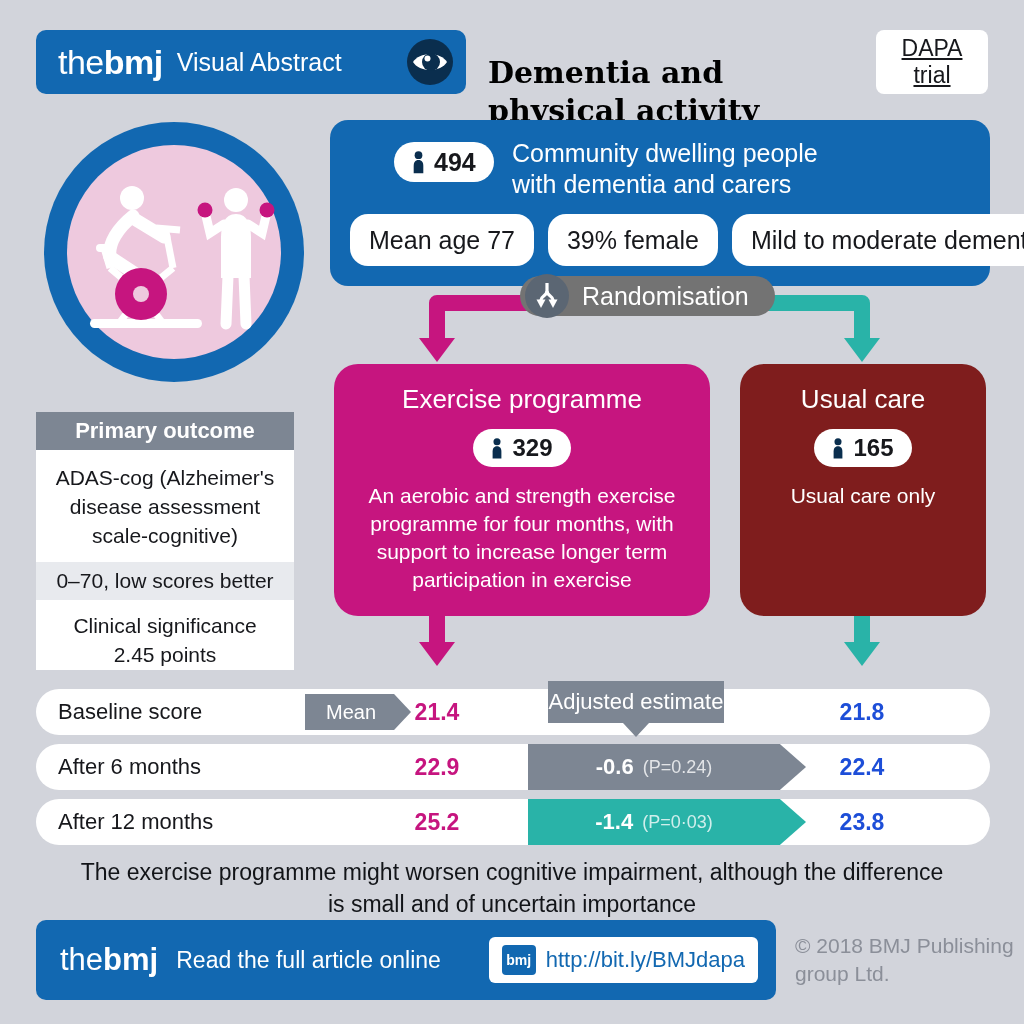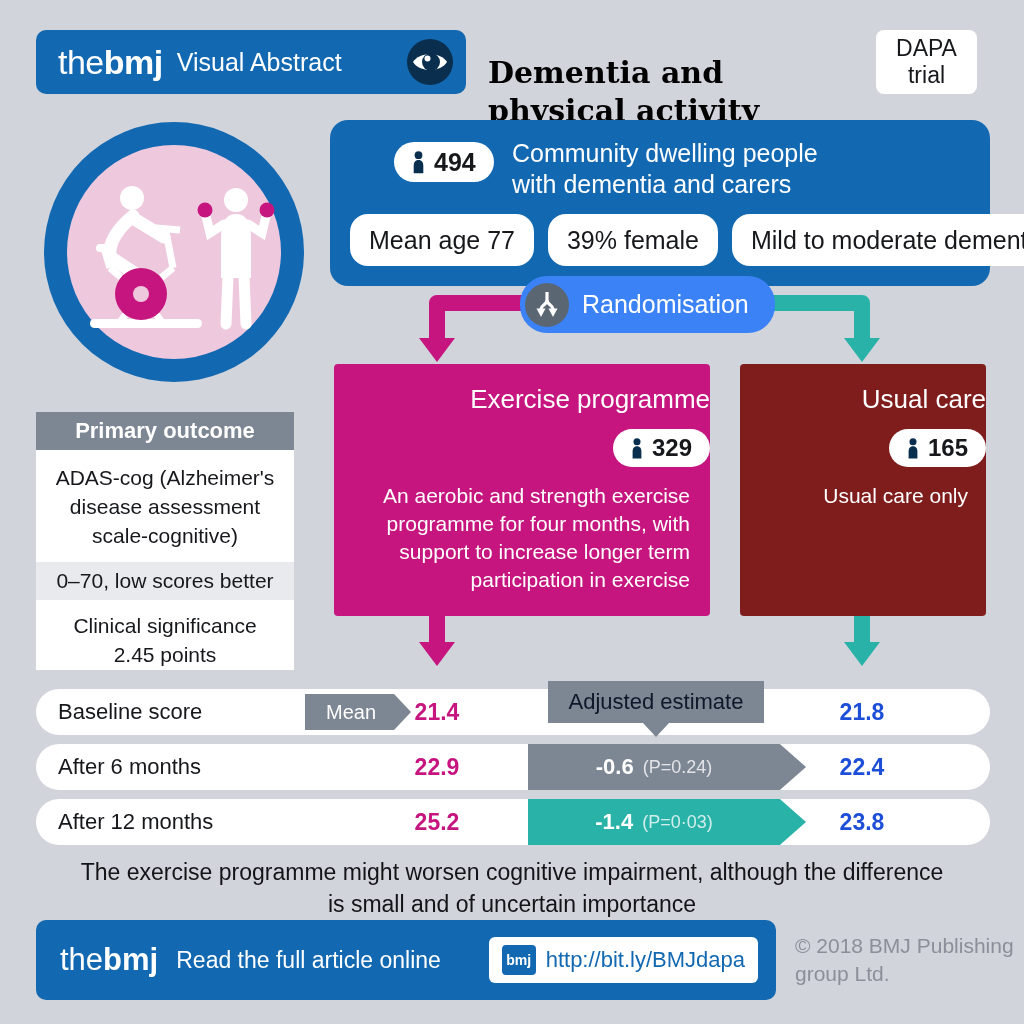--- a/index.html
+++ b/index.html
@@ -17,48 +17,48 @@
   .brand-box { left:36px; top:30px; width:430px; height:64px; background:#1268b1;
     border-radius:10px; display:flex; align-items:center; padding:0 12px 0 22px; gap:14px; }
   .bmj-logo { color:#fff; font-size:34px; letter-spacing:-0.5px; white-space:nowrap; }
   .bmj-logo .bold { font-weight:bold; }
   .product-label { color:#fff; font-size:25px; flex:1; }
   .eye-icon { width:48px; height:48px; flex:0 0 auto; }
 
   .page-title { left:488px; top:26px; font-family:"DejaVu Serif", serif; font-weight:bold;
     font-size:30px; line-height:38px; color:#000000;margin-top:28px; }
 
-  .trial-badge { left:876px; top:30px; width:101px; height:64px; background:#fff; border-radius:8px;
+  .trial-badge { left:876px; top:30px; width:112px; height:64px; background:#fff; border-radius:8px;
     display:flex; flex-direction:column; justify-content:center; align-items:center;
-    font-size:23px; line-height:27px; }
+    font-size:23px; line-height:27px;text-decoration:underline; }
 
   
   .hero-circle { left:38px; top:116px; width:272px; height:272px; }
 
   
   .population-box { left:330px; top:120px; width:660px; height:166px; background:#1268b1;
     border-radius:18px; color:#fff; }
   .count-pill { background:#fff; border-radius:20px; height:40px; display:inline-flex;
     align-items:center; gap:9px; padding:0 18px; color:#17181c; font-size:25px; font-weight:bold; }
   .population-box .count-pill { position:absolute; left:64px; top:22px; }
   .population-heading { position:absolute; left:182px; top:18px; font-size:25px; line-height:31px; }
   .population-pills { position:absolute; left:20px; bottom:20px; display:flex; gap:14px; }
   .info-pill { background:#fff; color:#17181c; border-radius:18px; height:52px; display:flex;
     align-items:center; padding:11px 19px; font-size:25px; white-space:nowrap; }
 
   
-  .rand-pill { left:520px; top:276px; height:57px; border-radius:27px; background:#3b82f6;
+  .rand-pill { left:520px; top:276px; height:40px; border-radius:27px; background:#737373;
     display:flex; align-items:center; gap:13px; padding:0 26px 0 5px; z-index:3; }
   .rand-icon { width:44px; height:44px; }
   .rand-label { color:#fff; font-size:25px; white-space:nowrap; }
 
   svg.flow { left:0; top:0; width:1024px; height:1024px; z-index:1; pointer-events:none; }
 
   
-  .arm { border-radius:4px; color:#fff; text-align:right; z-index:2; }
+  .arm { border-radius:24px; color:#fff; text-align:center; z-index:2; }
   .arm-exercise { left:334px; top:364px; width:376px; height:252px; background:#c6157f; }
   .arm-usual { left:740px; top:364px; width:246px; height:252px; background:#7f1d1d; }
   .arm-title { font-size:26px; margin-top:20px; }
   .arm .count-pill { margin-top:14px; font-size:24px; height:38px; }
   .arm-desc { font-size:21px; line-height:28px; margin:15px auto 0; width:336px; }
   .arm-usual .arm-desc { width:210px; }
 
   
   .outcome-header { left:36px; top:412px; width:258px; height:38px; background:#7d8693; color:#fff;
     display:flex; align-items:center; justify-content:center; font-weight:bold; font-size:22px; z-index:2; }
@@ -80,21 +80,21 @@
     color:#fff; font-size:20px; display:flex; align-items:center; justify-content:center;
     padding-right:14px; clip-path:polygon(0 0, 84% 0, 100% 50%, 84% 100%, 0 100%); }
   .estimate-arrow { position:absolute; left:492px; top:0; width:278px; height:46px; display:flex;
     align-items:center; justify-content:center; gap:9px; color:#fff; font-size:22px;
     padding-right:26px; clip-path:polygon(0 0, 90.6% 0, 100% 50%, 90.6% 100%, 0 100%); }
   .estimate-arrow .est { font-weight:bold; }
   .estimate-arrow .p { opacity:0.78; font-size:18px; }
   .arrow-gray { background:#7d8693; }
   .arrow-teal { background:#29b3a8; }
 
-  .adjusted-tag { left:548px; top:681px; width:216px; height:42px; background:#7d8693; color:#0f172a;
+  .adjusted-tag { left:548px; top:681px; width:176px; height:42px; background:#7d8693; color:#ffffff;
     font-size:22px; display:flex; align-items:center; justify-content:center; z-index:4; }
   .adjusted-tag::after { content:""; position:absolute; top:100%; left:50%; transform:translateX(-50%);
     border-left:13px solid transparent; border-right:13px solid transparent; border-top:14px solid #7d8693; }
 
   
   .conclusion { left:0; top:856px; width:1024px; text-align:center; font-size:23px; line-height:32px; color:#121418; }
 
   .footer-box { left:36px; top:920px; width:740px; height:80px; background:#1268b1; border-radius:10px;
     display:flex; align-items:center; padding:0 18px 0 24px; gap:18px; }
   .footer-logo { color:#fff; font-size:31px; white-space:nowrap; }

